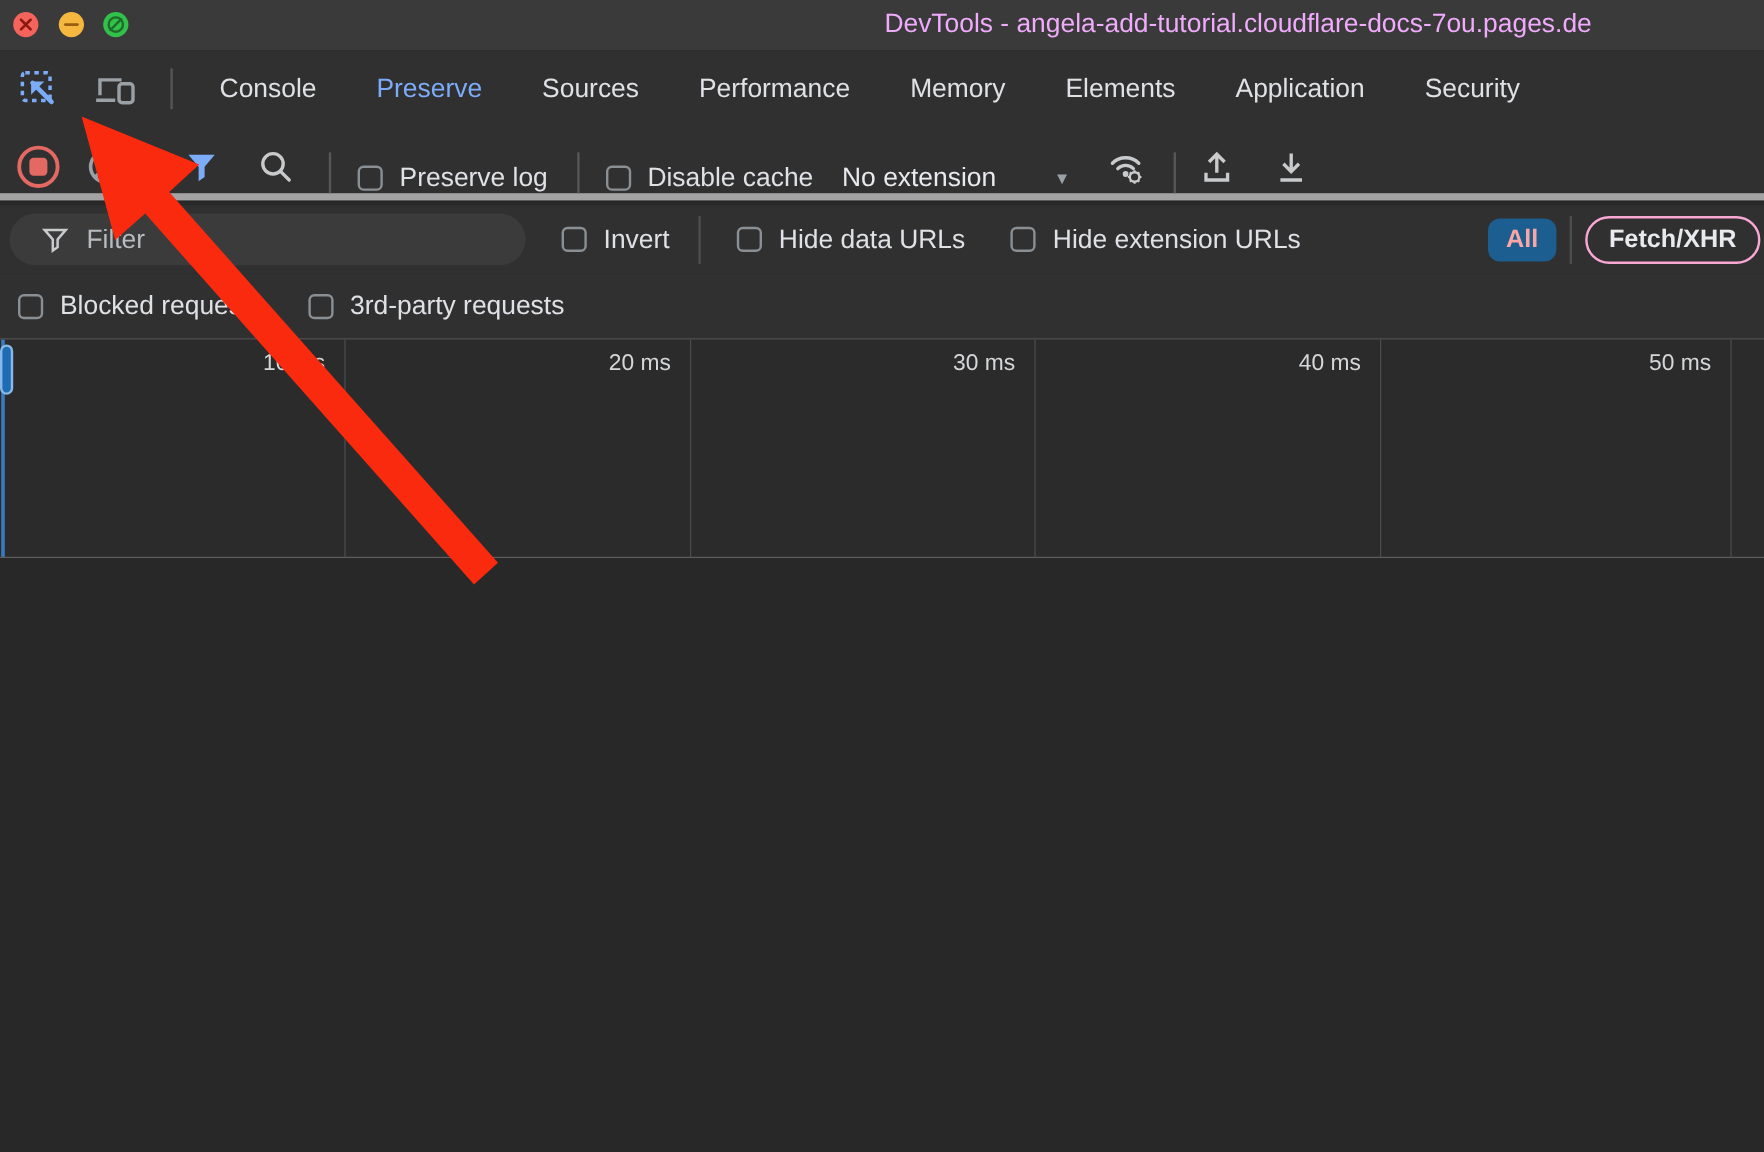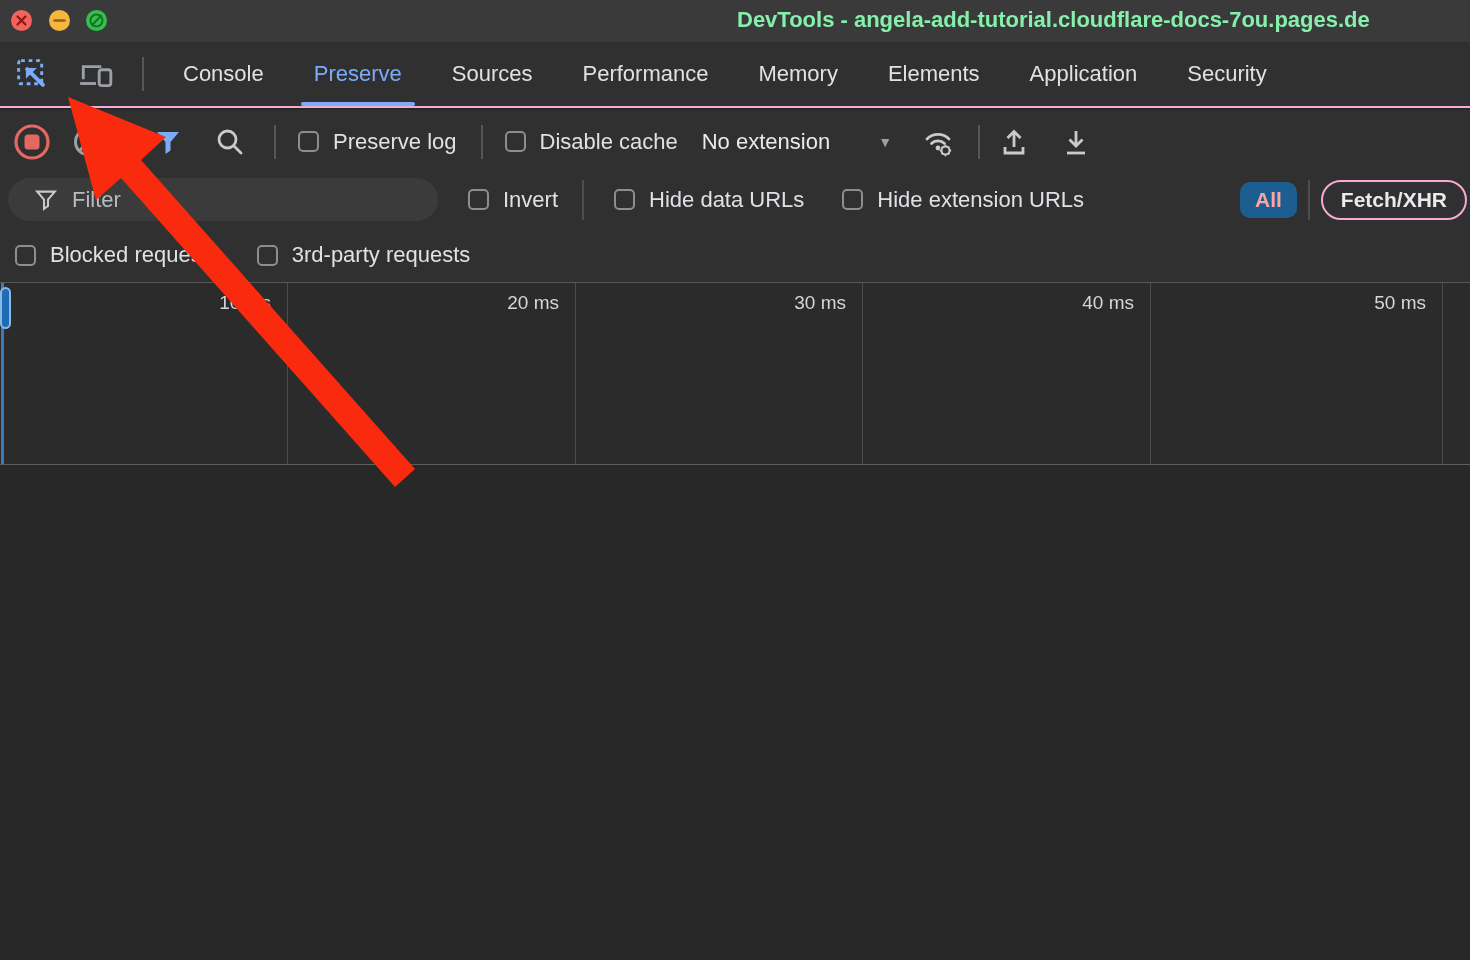--- a/index.html
+++ b/index.html
@@ -7,42 +7,42 @@
     width:1470px;height:960px;position:relative;overflow:hidden;
     background:#282828;color:#dfe1e5;
     font-family:"Liberation Sans",sans-serif;
     -webkit-font-smoothing:antialiased;
   }
   
   .titlebar{position:absolute;top:0;left:0;right:0;height:42px;background:#3a3a3a;}
   .tl{position:absolute;top:9px;width:23px;height:23px;}
   .title{
     position:absolute;top:7px;left:737px;right:0;height:30px;
-    font-size:22px;font-weight:700;color:#86efac;white-space:nowrap;overflow:hidden;
+    font-size:22px;font-weight:400;color:#f0abfc;white-space:nowrap;overflow:hidden;
   }
   
   .tabbar{
     position:absolute;top:42px;left:0;right:0;height:64px;background:#303030;
-    border-bottom:2px solid #f9a8d4;display:flex;align-items:center;
+    border-bottom:4px solid #f9a8d4;display:flex;align-items:center;
   }
   .icon-btn{display:flex;align-items:center;justify-content:center;width:40px;height:44px;border-radius:4px;flex:none;}
   .vsep{width:2px;height:34px;background:#565656;flex:none;}
   .tab{
     position:relative;height:100%;display:flex;align-items:center;
     padding:0 25px;font-size:22px;color:#dfe1e5;white-space:nowrap;flex:none;cursor:default;
   }
   .tab.selected{color:#7cacf8;}
   .tab.selected::after{
     content:"";position:absolute;left:12px;right:12px;bottom:0;height:4px;
     background:#7cacf8;border-radius:2px;
   }
   
   .toolbar{
-    position:absolute;top:110px;left:0;right:0;height:63px;background:#303030;
-    border-bottom:1px solid #a3a3a3;display:flex;align-items:center;
+    position:absolute;top:98px;left:0;right:0;height:63px;background:#303030;
+    border-bottom:6px solid #a3a3a3;display:flex;align-items:flex-end;
   }
   .group{display:flex;align-items:center;flex:none;}
   .cb{width:21px;height:21px;border:2px solid #8a8f94;border-radius:5px;background:transparent;flex:none;box-sizing:border-box;}
   .cb-label{margin-left:14px;font-size:22px;color:#dfe1e5;white-space:nowrap;}
   .plain-label{font-size:22px;color:#e8eaed;white-space:nowrap;}
   .caret{font-size:14px;color:#9aa0a6;}
   
   .filterrow{
     position:absolute;top:171px;left:0;right:0;height:57px;background:#303030;
     display:flex;align-items:center;

